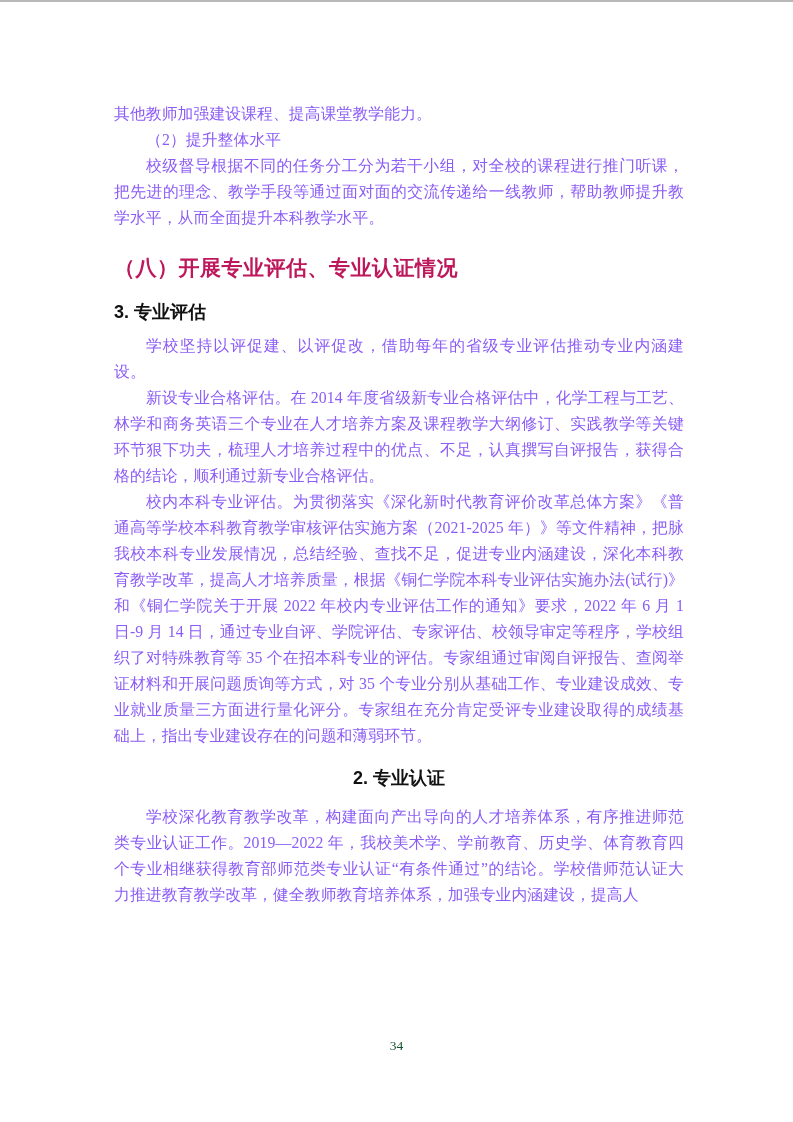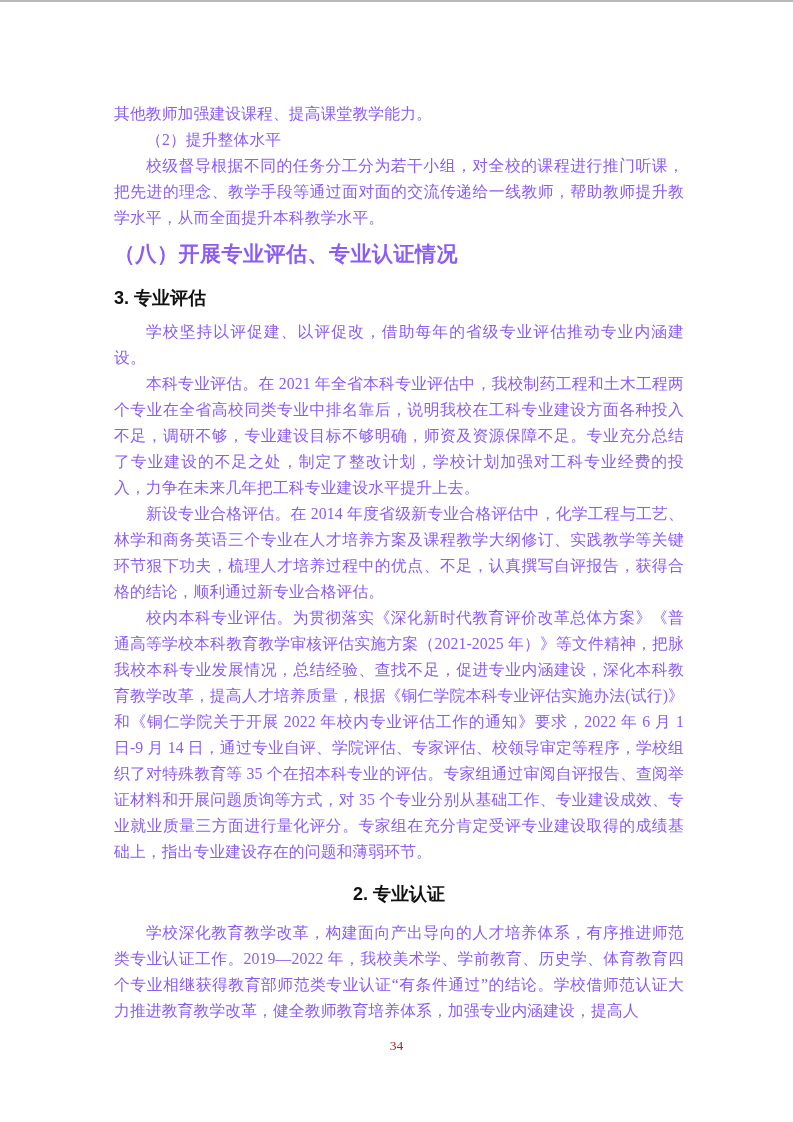--- a/index.html
+++ b/index.html
@@ -35,42 +35,42 @@
     text-align: justify;
     letter-spacing: 0.1px;
     color: #8b5cf6;
   }
   .indent { text-indent: 32px; }
   .section-heading {
     font-family: "Liberation Sans", "DejaVu Sans", sans-serif;
     font-weight: bold;
     font-size: 21px;
     line-height: 30px;
-    color: #8b5cf6;
-    margin-top: 8px;
+    color: #be185d;
+    margin-top: 22px;
     letter-spacing: 0.5px;
   }
   .sub-heading {
     font-family: "Liberation Sans", "DejaVu Sans", sans-serif;
     font-weight: bold;
     font-size: 18px;
     line-height: 24px;
     color: #111111;
     margin-top: 17px;
     margin-bottom: 9px;
   }
   .sub-heading.second { margin-bottom: 14px; text-align: center; }
   .page-number {
     position: absolute;
     left: 0;
     right: 0;
     top: 1038px;
     text-align: center;
     font-size: 13.5px;
-    color: #b91c1c;
+    color: #14532d;
     font-family: "Liberation Serif", "DejaVu Serif", serif;
   }
 </style>
 </head>
 <body>
 
 <div class="page">
   <div class="top-edge"></div>
 
   <div class="content">
@@ -79,21 +79,20 @@
     <p class="body-text indent">（2）提升整体水平</p>
 
     <p class="body-text indent">校级督导根据不同的任务分工分为若干小组，对全校的课程进行推门听课，把先进的理念、教学手段等通过面对面的交流传递给一线教师，帮助教师提升教学水平，从而全面提升本科教学水平。</p>
 
     <h1 class="section-heading">（八）开展专业评估、专业认证情况</h1>
 
     <h2 class="sub-heading">3. 专业评估</h2>
 
     <p class="body-text indent">学校坚持以评促建、以评促改，借助每年的省级专业评估推动专业内涵建设。</p>
 
-    <p class="body-text indent">本科专业评估。在 2021 年全省本科专业评估中，我校制药工程和土木工程两个专业在全省高校同类专业中排名靠后，说明我校在工科专业建设方面各种投入不足，调研不够，专业建设目标不够明确，师资及资源保障不足。专业充分总结了专业建设的不足之处，制定了整改计划，学校计划加强对工科专业经费的投入，力争在未来几年把工科专业建设水平提升上去。</p>
 
     <p class="body-text indent">新设专业合格评估。在 2014 年度省级新专业合格评估中，化学工程与工艺、林学和商务英语三个专业在人才培养方案及课程教学大纲修订、实践教学等关键环节狠下功夫，梳理人才培养过程中的优点、不足，认真撰写自评报告，获得合格的结论，顺利通过新专业合格评估。</p>
 
     <p class="body-text indent">校内本科专业评估。为贯彻落实《深化新时代教育评价改革总体方案》《普通高等学校本科教育教学审核评估实施方案（2021-2025 年）》等文件精神，把脉我校本科专业发展情况，总结经验、查找不足，促进专业内涵建设，深化本科教育教学改革，提高人才培养质量，根据《铜仁学院本科专业评估实施办法(试行)》和《铜仁学院关于开展 2022 年校内专业评估工作的通知》要求，2022 年 6 月 1 日-9 月 14 日，通过专业自评、学院评估、专家评估、校领导审定等程序，学校组织了对特殊教育等 35 个在招本科专业的评估。专家组通过审阅自评报告、查阅举证材料和开展问题质询等方式，对 35 个专业分别从基础工作、专业建设成效、专业就业质量三方面进行量化评分。专家组在充分肯定受评专业建设取得的成绩基础上，指出专业建设存在的问题和薄弱环节。</p>
 
     <h2 class="sub-heading second">2. 专业认证</h2>
 
     <p class="body-text indent">学校深化教育教学改革，构建面向产出导向的人才培养体系，有序推进师范类专业认证工作。2019—2022 年，我校美术学、学前教育、历史学、体育教育四个专业相继获得教育部师范类专业认证“有条件通过”的结论。学校借师范认证大力推进教育教学改革，健全教师教育培养体系，加强专业内涵建设，提高人</p>
   </div>
 

